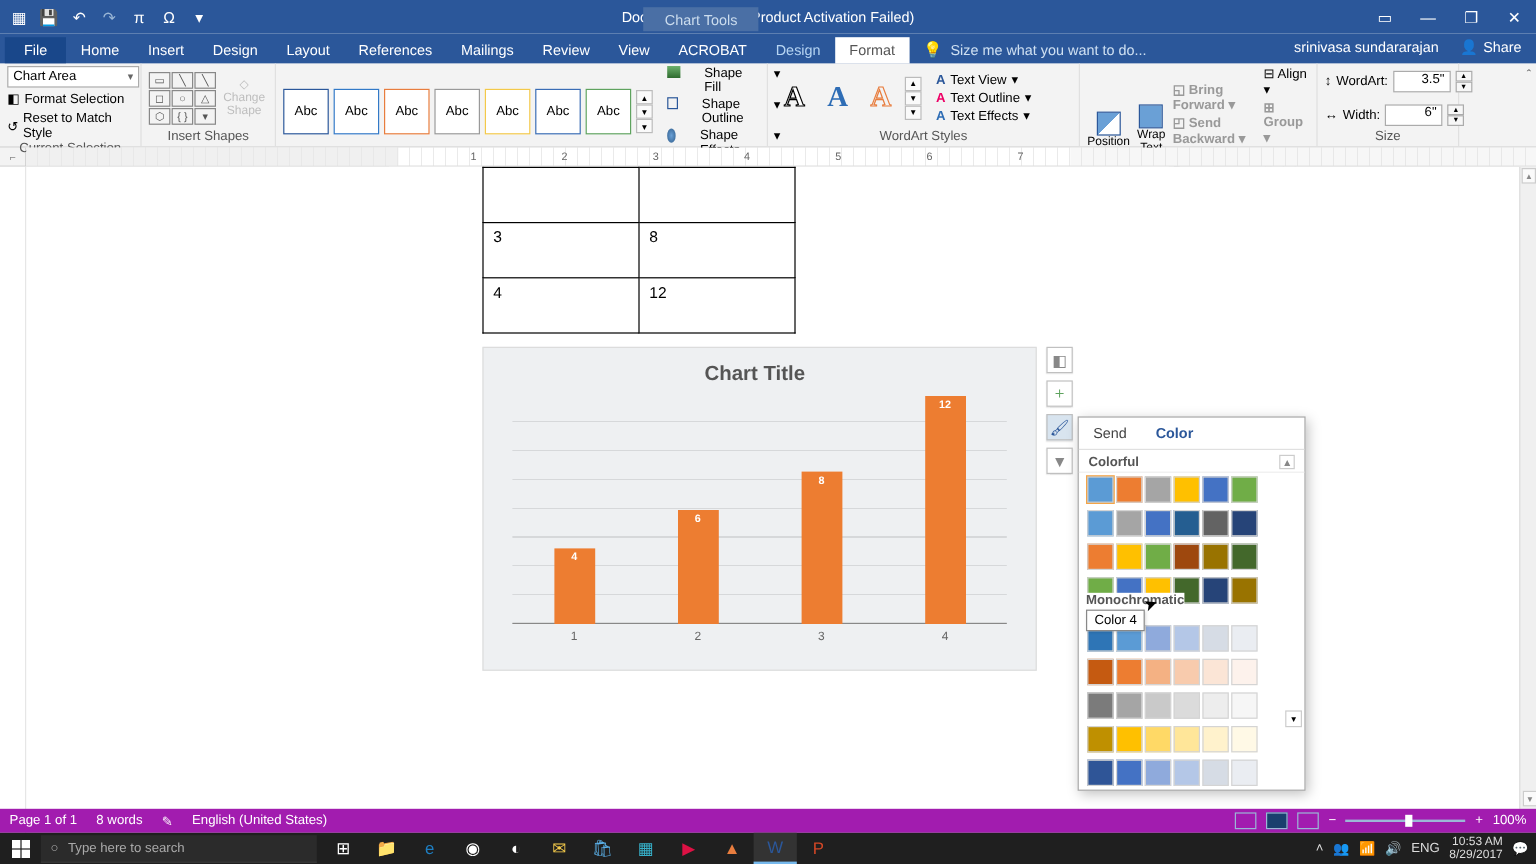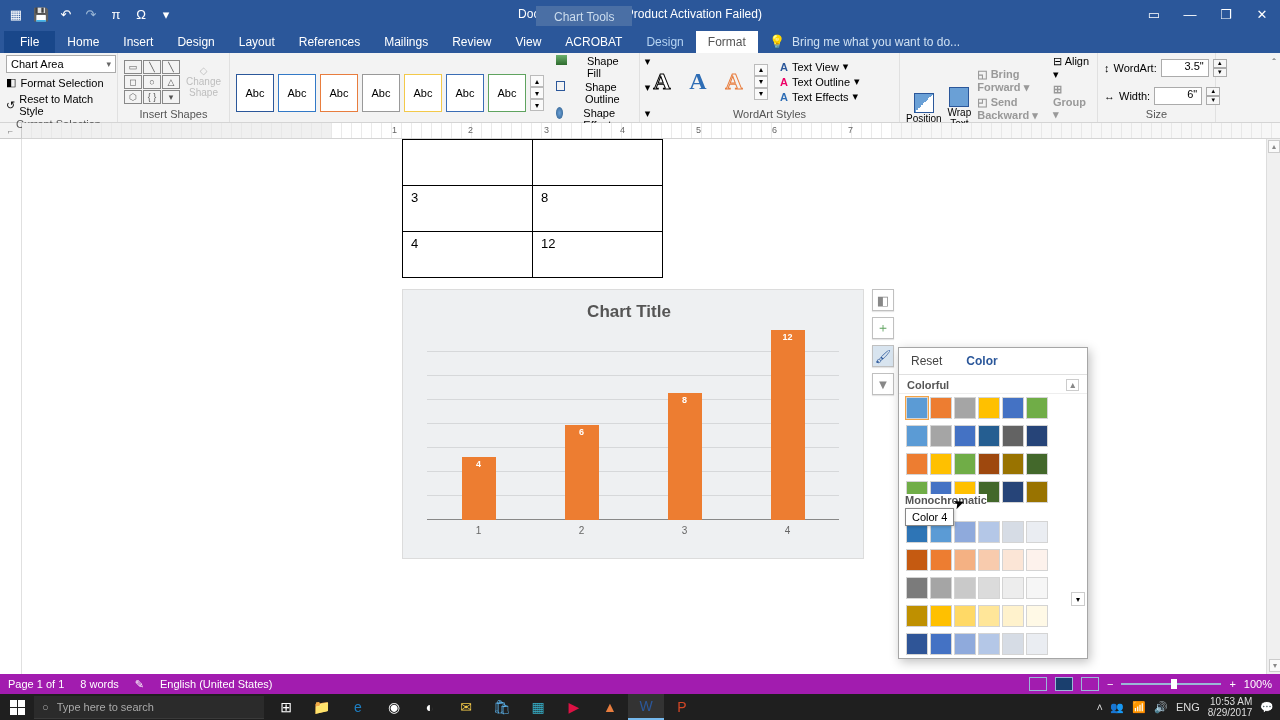--- a/index.html
+++ b/index.html
@@ -192,21 +192,28 @@
   <div class="rtab">Layout</div>
   <div class="rtab">References</div>
   <div class="rtab">Mailings</div>
   <div class="rtab">Review</div>
   <div class="rtab">View</div>
   <div class="rtab">ACROBAT</div>
   <div class="rtab" style="color:#b6d4f2">Design</div>
   <div class="rtab format-active">Format</div>
   <div class="rtab tellme">
     <span class="bulb">💡</span>
-    <span>Bring me what you want to do...</span>
+    <span>Size me what you want to do...</span>
+  </div>
+  <div class="user-area">
+    <span>srinivasa sundararajan</span>
+    <div class="share-btn">
+      <span>👤</span>
+      <span>Share</span>
+    </div>
   </div>
 </div>
 
 <div class="ribbon">
   <div class="group g-selection">
     <div class="group-body sel-body">
       <div class="sel-combo">
           <span>Chart Area</span>
         </div>
       <div class="sel-item">
@@ -417,21 +424,21 @@
 
       <div class="chart-side">
         <div class="cs-btn layout">◧</div>
         <div class="cs-btn">＋</div>
         <div class="cs-btn brush">🖌</div>
         <div class="cs-btn filter">▼</div>
       </div>
 
       <div class="color-popout">
         <div class="cp-tabs">
-          <div class="cp-tab">Reset</div>
+          <div class="cp-tab">Send</div>
           <div class="cp-tab active">Color</div>
         </div>
         <div class="cp-section-h">
           <span>Colorful</span>
           <span class="sect-up">▴</span>
         </div>
         <div class="cp-row">
           <div class="sw sel" style="background:#5b9bd5"></div>
           <div class="sw" style="background:#ed7d31"></div>
           <div class="sw" style="background:#a5a5a5"></div>

